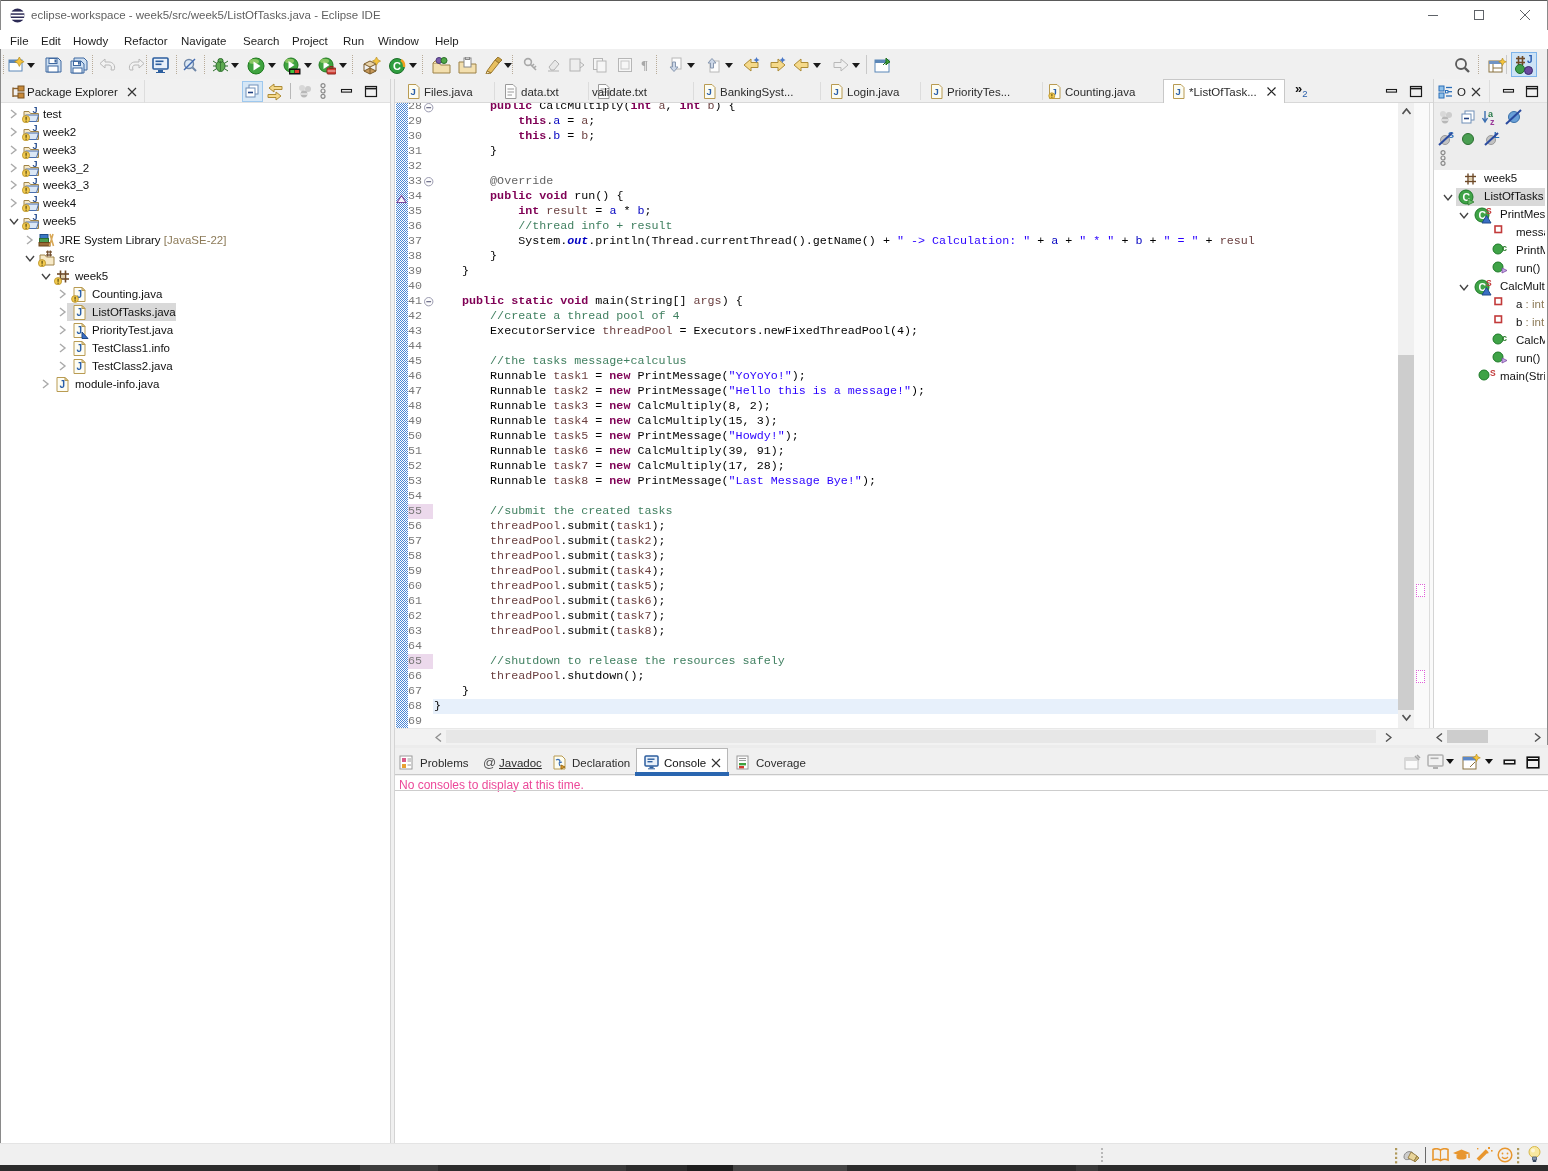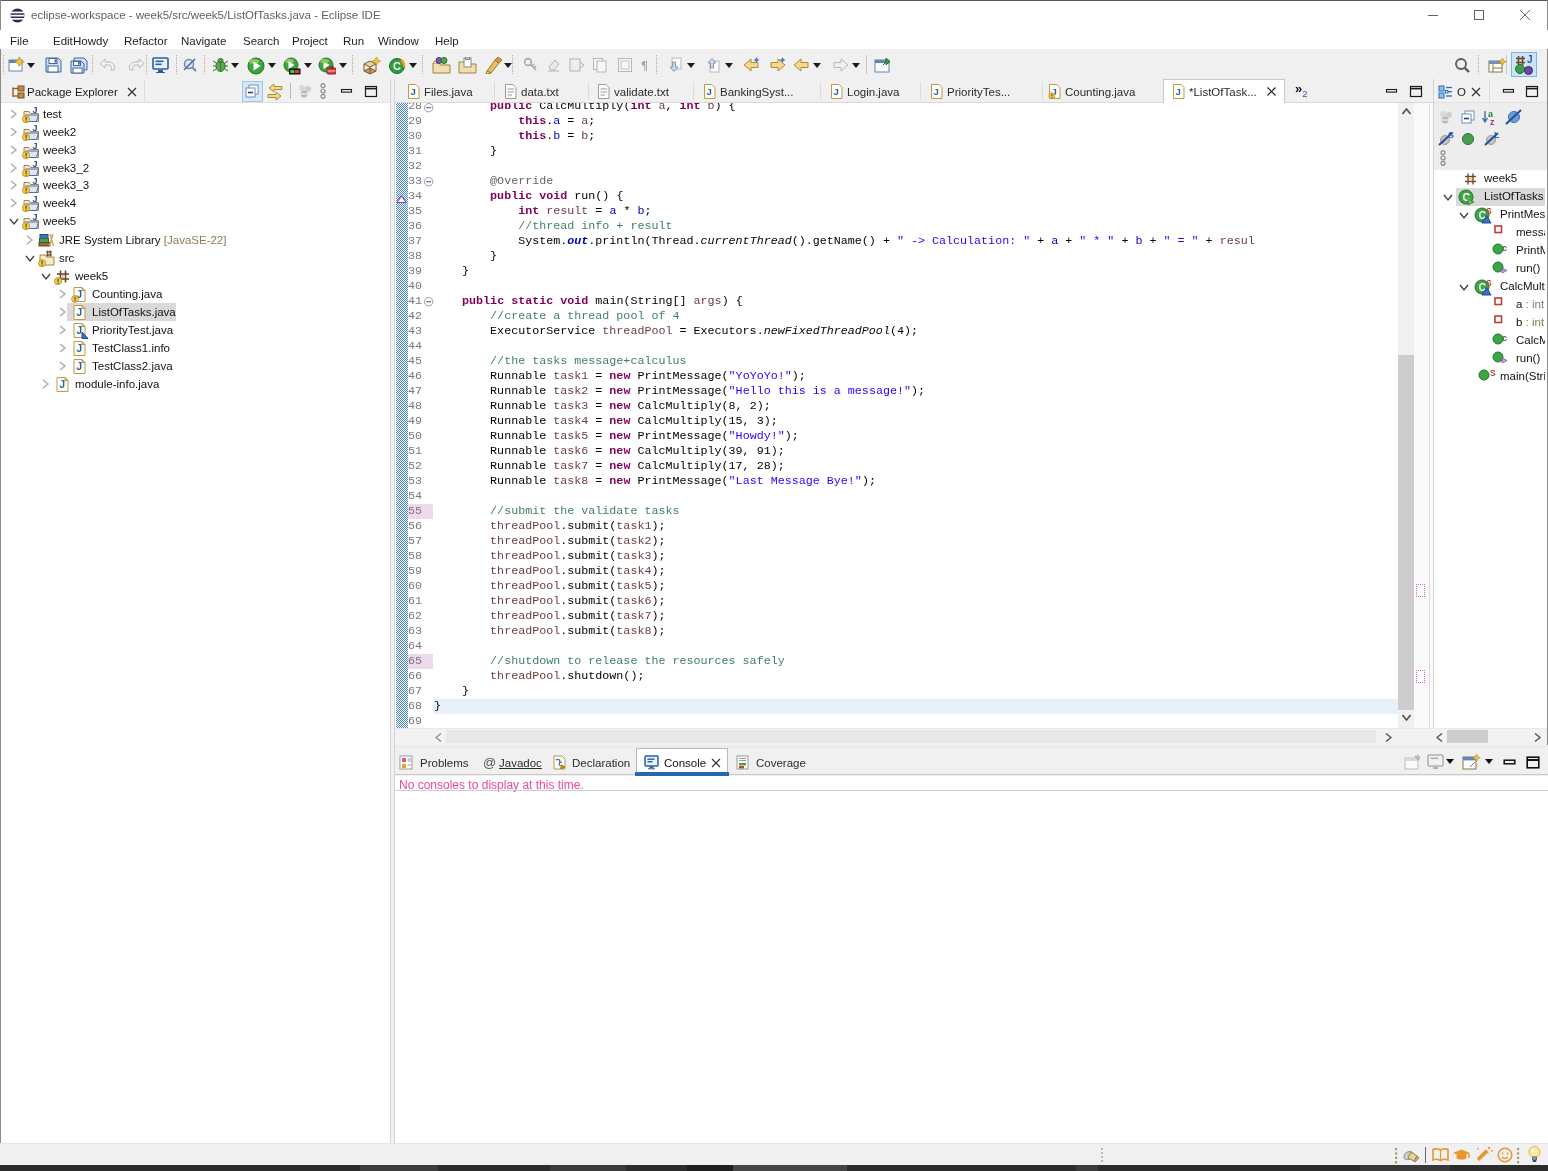--- a/index.html
+++ b/index.html
@@ -5,21 +5,21 @@
 body{width:1548px;height:1171px;position:relative;overflow:hidden;background:#fff;
      font-family:"Liberation Sans",sans-serif;-webkit-font-smoothing:antialiased;}
 .ab{position:absolute;}
 .mono{font-family:"Liberation Mono",monospace;}
 pre{margin:0;}
 .k{color:#7f0055;font-weight:bold;}
 .s{color:#2a00ff;}
 .cm{color:#3f7f5f;}
 .fld{color:#0000c0;}
 .sf{color:#0000c0;font-style:italic;font-weight:bold;}
-.sm{font-style:italic;}
+.sm{}
 .lv{color:#6a3e3e;}
 .an{color:#646464;}
 svg{display:block;}
 .sep{position:absolute;top:55px;height:19px;border-left:1px dotted #b8ab98;width:0;}
 .lsep{position:absolute;top:55px;height:19px;border-left:1px solid #c9c9c9;width:0;}
 .dd{position:absolute;width:0;height:0;border-left:4px solid transparent;border-right:4px solid transparent;border-top:5px solid #1a1a1a;}
 .dd2{position:absolute;width:0;height:0;border-left:4.5px solid transparent;border-right:4.5px solid transparent;border-top:5px solid #111;}
 </style></head>
 <body>
 
@@ -37,21 +37,21 @@
     <line x1="3" y1="8.5" x2="13" y2="8.5" stroke="#5f6368" stroke-width="1"></line>
   </svg>
 <svg class="ab" style="left:1471px;top:7px;" width="16" height="16">
     <rect x="3.5" y="3.5" width="9" height="9" fill="none" stroke="#5f6368" stroke-width="1"></rect>
   </svg>
 <svg class="ab" style="left:1517px;top:7px;" width="16" height="16">
     <path d="M3 3 L13 13 M13 3 L3 13" stroke="#5f6368" stroke-width="1"></path>
   </svg>
 <div class="ab" style="left:0;top:30px;width:1548px;height:19px;background:#fff;"></div>
 <div class="ab" style="left:10px;top:35px;font:11.5px 'Liberation Sans';color:#1e1e1e;">File</div>
-<div class="ab" style="left:41px;top:35px;font:11.5px 'Liberation Sans';color:#1e1e1e;margin-left:12px;">Edit</div>
+<div class="ab" style="left:41px;top:35px;font:11.5px 'Liberation Sans';color:#1e1e1e;">Edit</div>
 <div class="ab" style="left:73px;top:35px;font:11.5px 'Liberation Sans';color:#1e1e1e;">Howdy</div>
 <div class="ab" style="left:124px;top:35px;font:11.5px 'Liberation Sans';color:#1e1e1e;">Refactor</div>
 <div class="ab" style="left:181px;top:35px;font:11.5px 'Liberation Sans';color:#1e1e1e;">Navigate</div>
 <div class="ab" style="left:243px;top:35px;font:11.5px 'Liberation Sans';color:#1e1e1e;">Search</div>
 <div class="ab" style="left:292px;top:35px;font:11.5px 'Liberation Sans';color:#1e1e1e;">Project</div>
 <div class="ab" style="left:343px;top:35px;font:11.5px 'Liberation Sans';color:#1e1e1e;">Run</div>
 <div class="ab" style="left:378px;top:35px;font:11.5px 'Liberation Sans';color:#1e1e1e;">Window</div>
 <div class="ab" style="left:435px;top:35px;font:11.5px 'Liberation Sans';color:#1e1e1e;">Help</div>
 <div class="ab" style="left:1px;top:49px;width:1546px;height:30px;background:#f0f0f0;"></div>
 <div class="sep" style="left:3px;"></div>
@@ -511,21 +511,21 @@
   </svg>
 <div class="ab" style="left:521px;top:86px;font:11.5px 'Liberation Sans';color:#2b2b2b;white-space:nowrap;">data.txt</div>
 <svg class="ab" style="left:597px;top:84px;" width="13" height="15" viewBox="0 0 13 15">
     <path d="M1.5 0.5 H9 L12 3.5 V14.5 H1.5 z" fill="#fdfdfd" stroke="#9a9a9a"></path>
     <g stroke="#9a9a9a">
       <line x1="3.5" y1="5" x2="10" y2="5"></line>
       <line x1="3.5" y1="8" x2="10" y2="8"></line>
       <line x1="3.5" y1="11" x2="8" y2="11"></line>
     </g>
   </svg>
-<div class="ab" style="left:614px;top:86px;font:11.5px 'Liberation Sans';color:#2b2b2b;white-space:nowrap;text-align:right;">validate.txt</div>
+<div class="ab" style="left:592px;top:86px;font:11.5px 'Liberation Sans';color:#2b2b2b;white-space:nowrap;text-align:right;">validate.txt</div>
 <svg class="ab" style="left:703px;top:84px;" width="13" height="15" viewBox="0 0 13 15">
     <path d="M1.5 0.5 H9 L12 3.5 V14.5 H1.5 z" fill="#fcfcf2" stroke="#b99b52"></path>
     <text x="3.5" y="11" font-family="Liberation Sans" font-size="9.5" font-weight="bold" fill="#2a5faa">J</text>
   </svg>
 <div class="ab" style="left:720px;top:86px;font:11.5px 'Liberation Sans';color:#2b2b2b;white-space:nowrap;">BankingSyst...</div>
 <svg class="ab" style="left:830px;top:84px;" width="13" height="15" viewBox="0 0 13 15">
     <path d="M1.5 0.5 H9 L12 3.5 V14.5 H1.5 z" fill="#fcfcf2" stroke="#b99b52"></path>
     <text x="3.5" y="11" font-family="Liberation Sans" font-size="9.5" font-weight="bold" fill="#2a5faa">J</text>
   </svg>
 <div class="ab" style="left:847px;top:86px;font:11.5px 'Liberation Sans';color:#2b2b2b;white-space:nowrap;">Login.java</div>
@@ -646,21 +646,21 @@
         <span class="cm">//the tasks message+calculus</span>
         Runnable <span class="lv">task1</span> = <span class="k">new</span> PrintMessage(<span class="s">"YoYoYo!"</span>);
         Runnable <span class="lv">task2</span> = <span class="k">new</span> PrintMessage(<span class="s">"Hello this is a message!"</span>);
         Runnable <span class="lv">task3</span> = <span class="k">new</span> CalcMultiply(8, 2);
         Runnable <span class="lv">task4</span> = <span class="k">new</span> CalcMultiply(15, 3);
         Runnable <span class="lv">task5</span> = <span class="k">new</span> PrintMessage(<span class="s">"Howdy!"</span>);
         Runnable <span class="lv">task6</span> = <span class="k">new</span> CalcMultiply(39, 91);
         Runnable <span class="lv">task7</span> = <span class="k">new</span> CalcMultiply(17, 28);
         Runnable <span class="lv">task8</span> = <span class="k">new</span> PrintMessage(<span class="s">"Last Message Bye!"</span>);
 
-        <span class="cm">//submit the validate tasks</span>
+        <span class="cm">//submit the created tasks</span>
         <span class="lv">threadPool</span>.submit(<span class="lv">task1</span>);
         <span class="lv">threadPool</span>.submit(<span class="lv">task2</span>);
         <span class="lv">threadPool</span>.submit(<span class="lv">task3</span>);
         <span class="lv">threadPool</span>.submit(<span class="lv">task4</span>);
         <span class="lv">threadPool</span>.submit(<span class="lv">task5</span>);
         <span class="lv">threadPool</span>.submit(<span class="lv">task6</span>);
         <span class="lv">threadPool</span>.submit(<span class="lv">task7</span>);
         <span class="lv">threadPool</span>.submit(<span class="lv">task8</span>);
 
         <span class="cm">//shutdown to release the resources safely</span>

